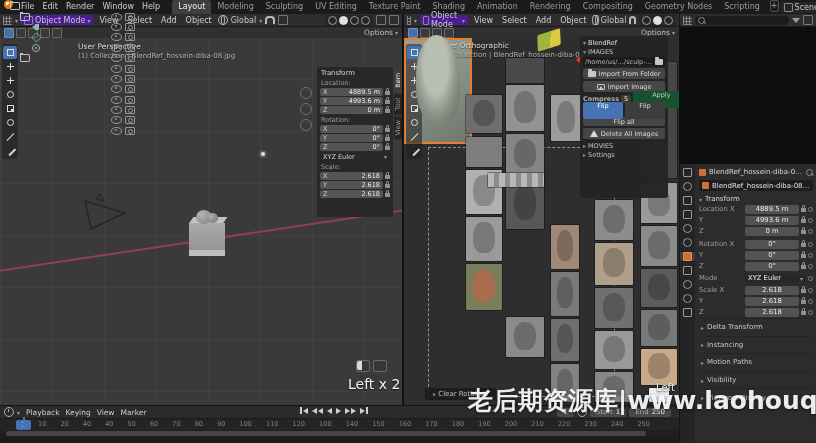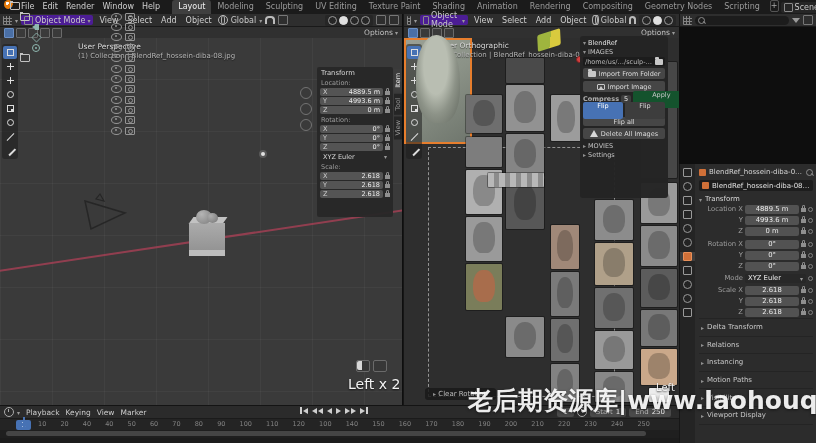--- a/index.html
+++ b/index.html
@@ -156,21 +156,21 @@
   .ptab.active{background:#3d3d3d;width:15px;}
   .ptab.active i{background:#d07038;border-color:#e8905a;}
   #pcontent{position:absolute;left:15px;top:0;width:122px;height:279px;padding:2px 4px;box-sizing:border-box;}
   .pbread{display:flex;align-items:center;gap:3px;height:12px;}
   .pbread .txt{color:#d5d5d5;font-size:7px;overflow:hidden;white-space:nowrap;text-overflow:ellipsis;flex:1;}
   .obj-ic{width:7px;height:7px;background:#d07038;border-radius:1px;flex:0 0 auto;}
   .pname{display:flex;align-items:center;gap:3px;background:#1d1d1d;border-radius:2px;height:11px;padding:0 3px;margin:2px 0 3px;}
   .pname .txt{color:#e2e2e2;font-size:7px;white-space:nowrap;overflow:hidden;text-overflow:ellipsis;}
   .psec-h{display:flex;align-items:center;gap:3px;color:#d8d8d8;font-size:7px;height:10px;margin-top:1px;}
   .prow{display:flex;align-items:center;gap:2px;height:10px;margin-bottom:1px;font-size:6.8px;}
-  .plabel{width:44px;text-align:right;color:#9d9d9d;flex:0 0 auto;}
+  .plabel{width:44px;color:#9d9d9d;flex:0 0 auto;}
   .pfield{flex:1;background:#525252;border-radius:2px;height:9px;line-height:9px;text-align:center;color:#ececec;}
   .pfield.pselect{background:#282828;display:flex;align-items:center;padding:0 3px;text-align:left;}
   .pfield.pselect .caret{margin-left:auto;}
   .psection{display:flex;align-items:center;gap:3px;height:16.6px;border-top:1px solid #242424;color:#c9c9c9;font-size:7px;padding-left:2px;}
   .exp2{color:#8f8f8f;font-size:6px;}
 
   
   #timeline{left:0;top:405px;width:679px;height:38px;background:#262626;border-top:1px solid #141414;box-sizing:border-box;}
   #tl-hdr{position:absolute;left:0;top:0;width:679px;height:12px;background:#2b2b2b;display:flex;align-items:center;gap:3px;padding:0 4px;box-sizing:border-box;}
   .tmenu{color:#cccccc;font-size:7.5px;padding:0 3px;}
@@ -837,24 +837,20 @@
           <span class="pfield">2.618</span>
           <span class="lock"></span>
           <span class="pdot"></span>
         </div>
       <div class="psection">
           <span class="exp2">▸</span>
           <span>Delta Transform</span>
         </div>
       <div class="psection">
           <span class="exp2">▸</span>
-          <span>Relations</span>
-        </div>
-      <div class="psection">
-          <span class="exp2">▸</span>
           <span>Instancing</span>
         </div>
       <div class="psection">
           <span class="exp2">▸</span>
           <span>Motion Paths</span>
         </div>
       <div class="psection">
           <span class="exp2">▸</span>
           <span>Visibility</span>
         </div>

